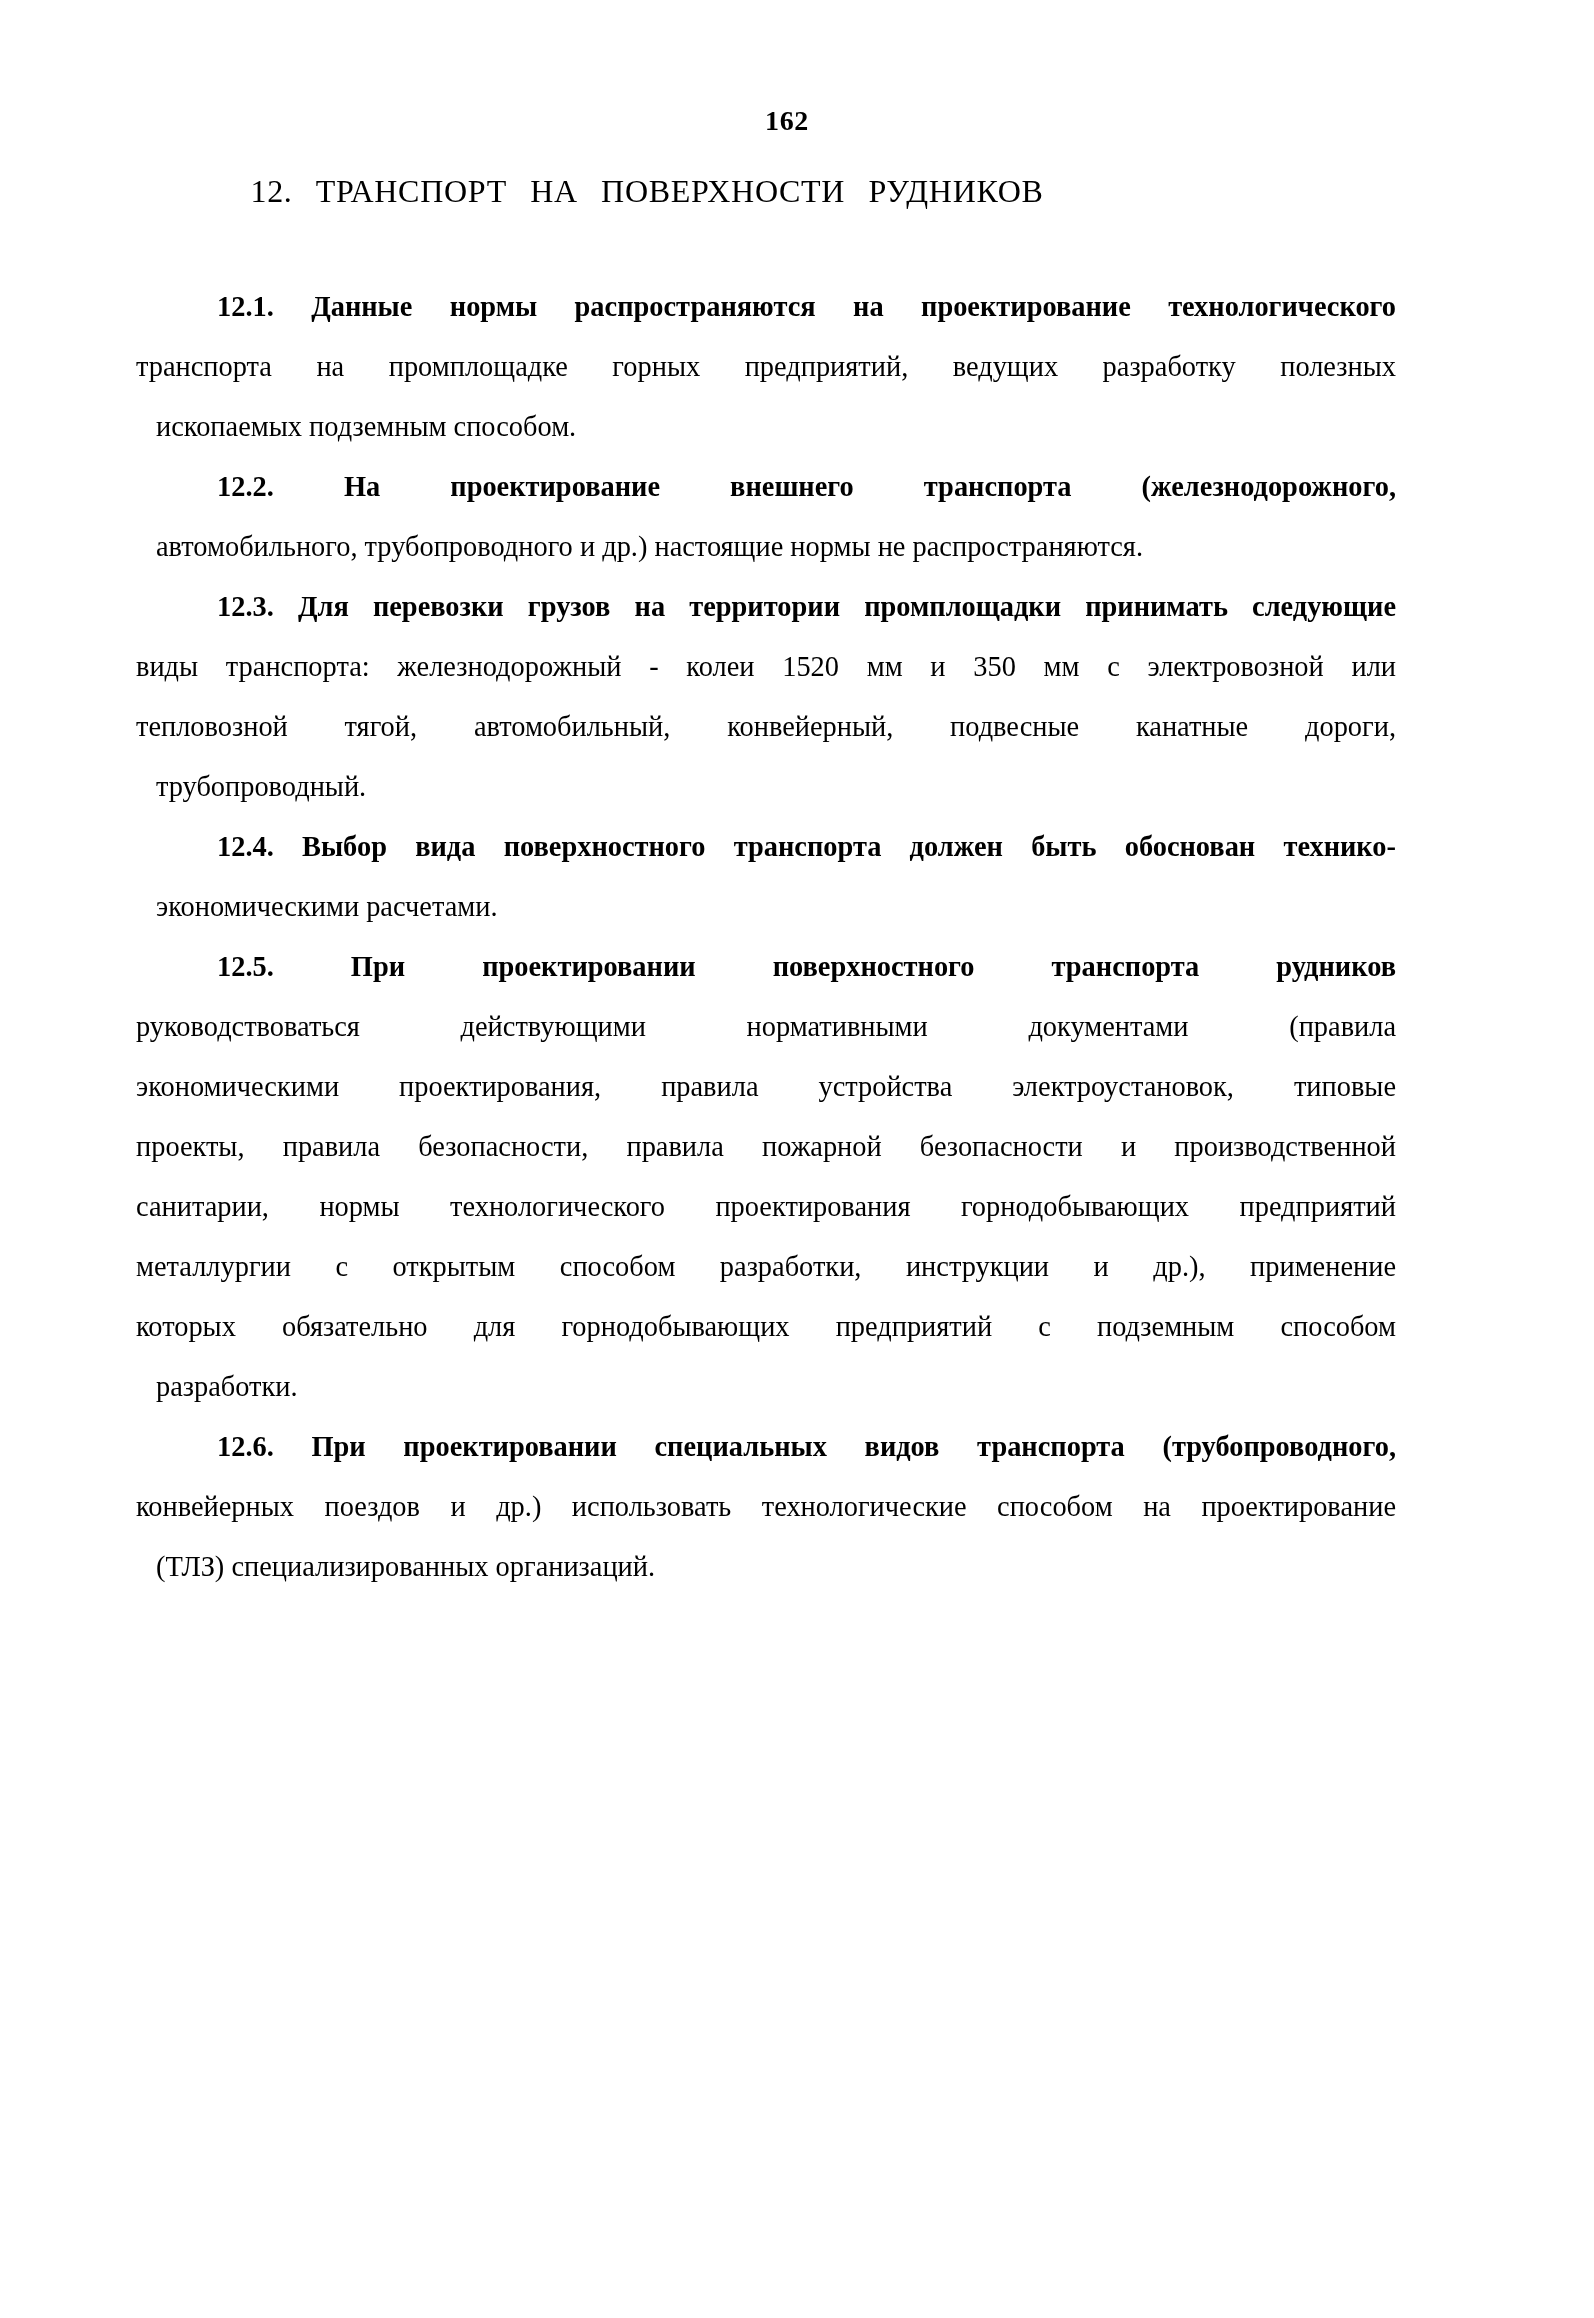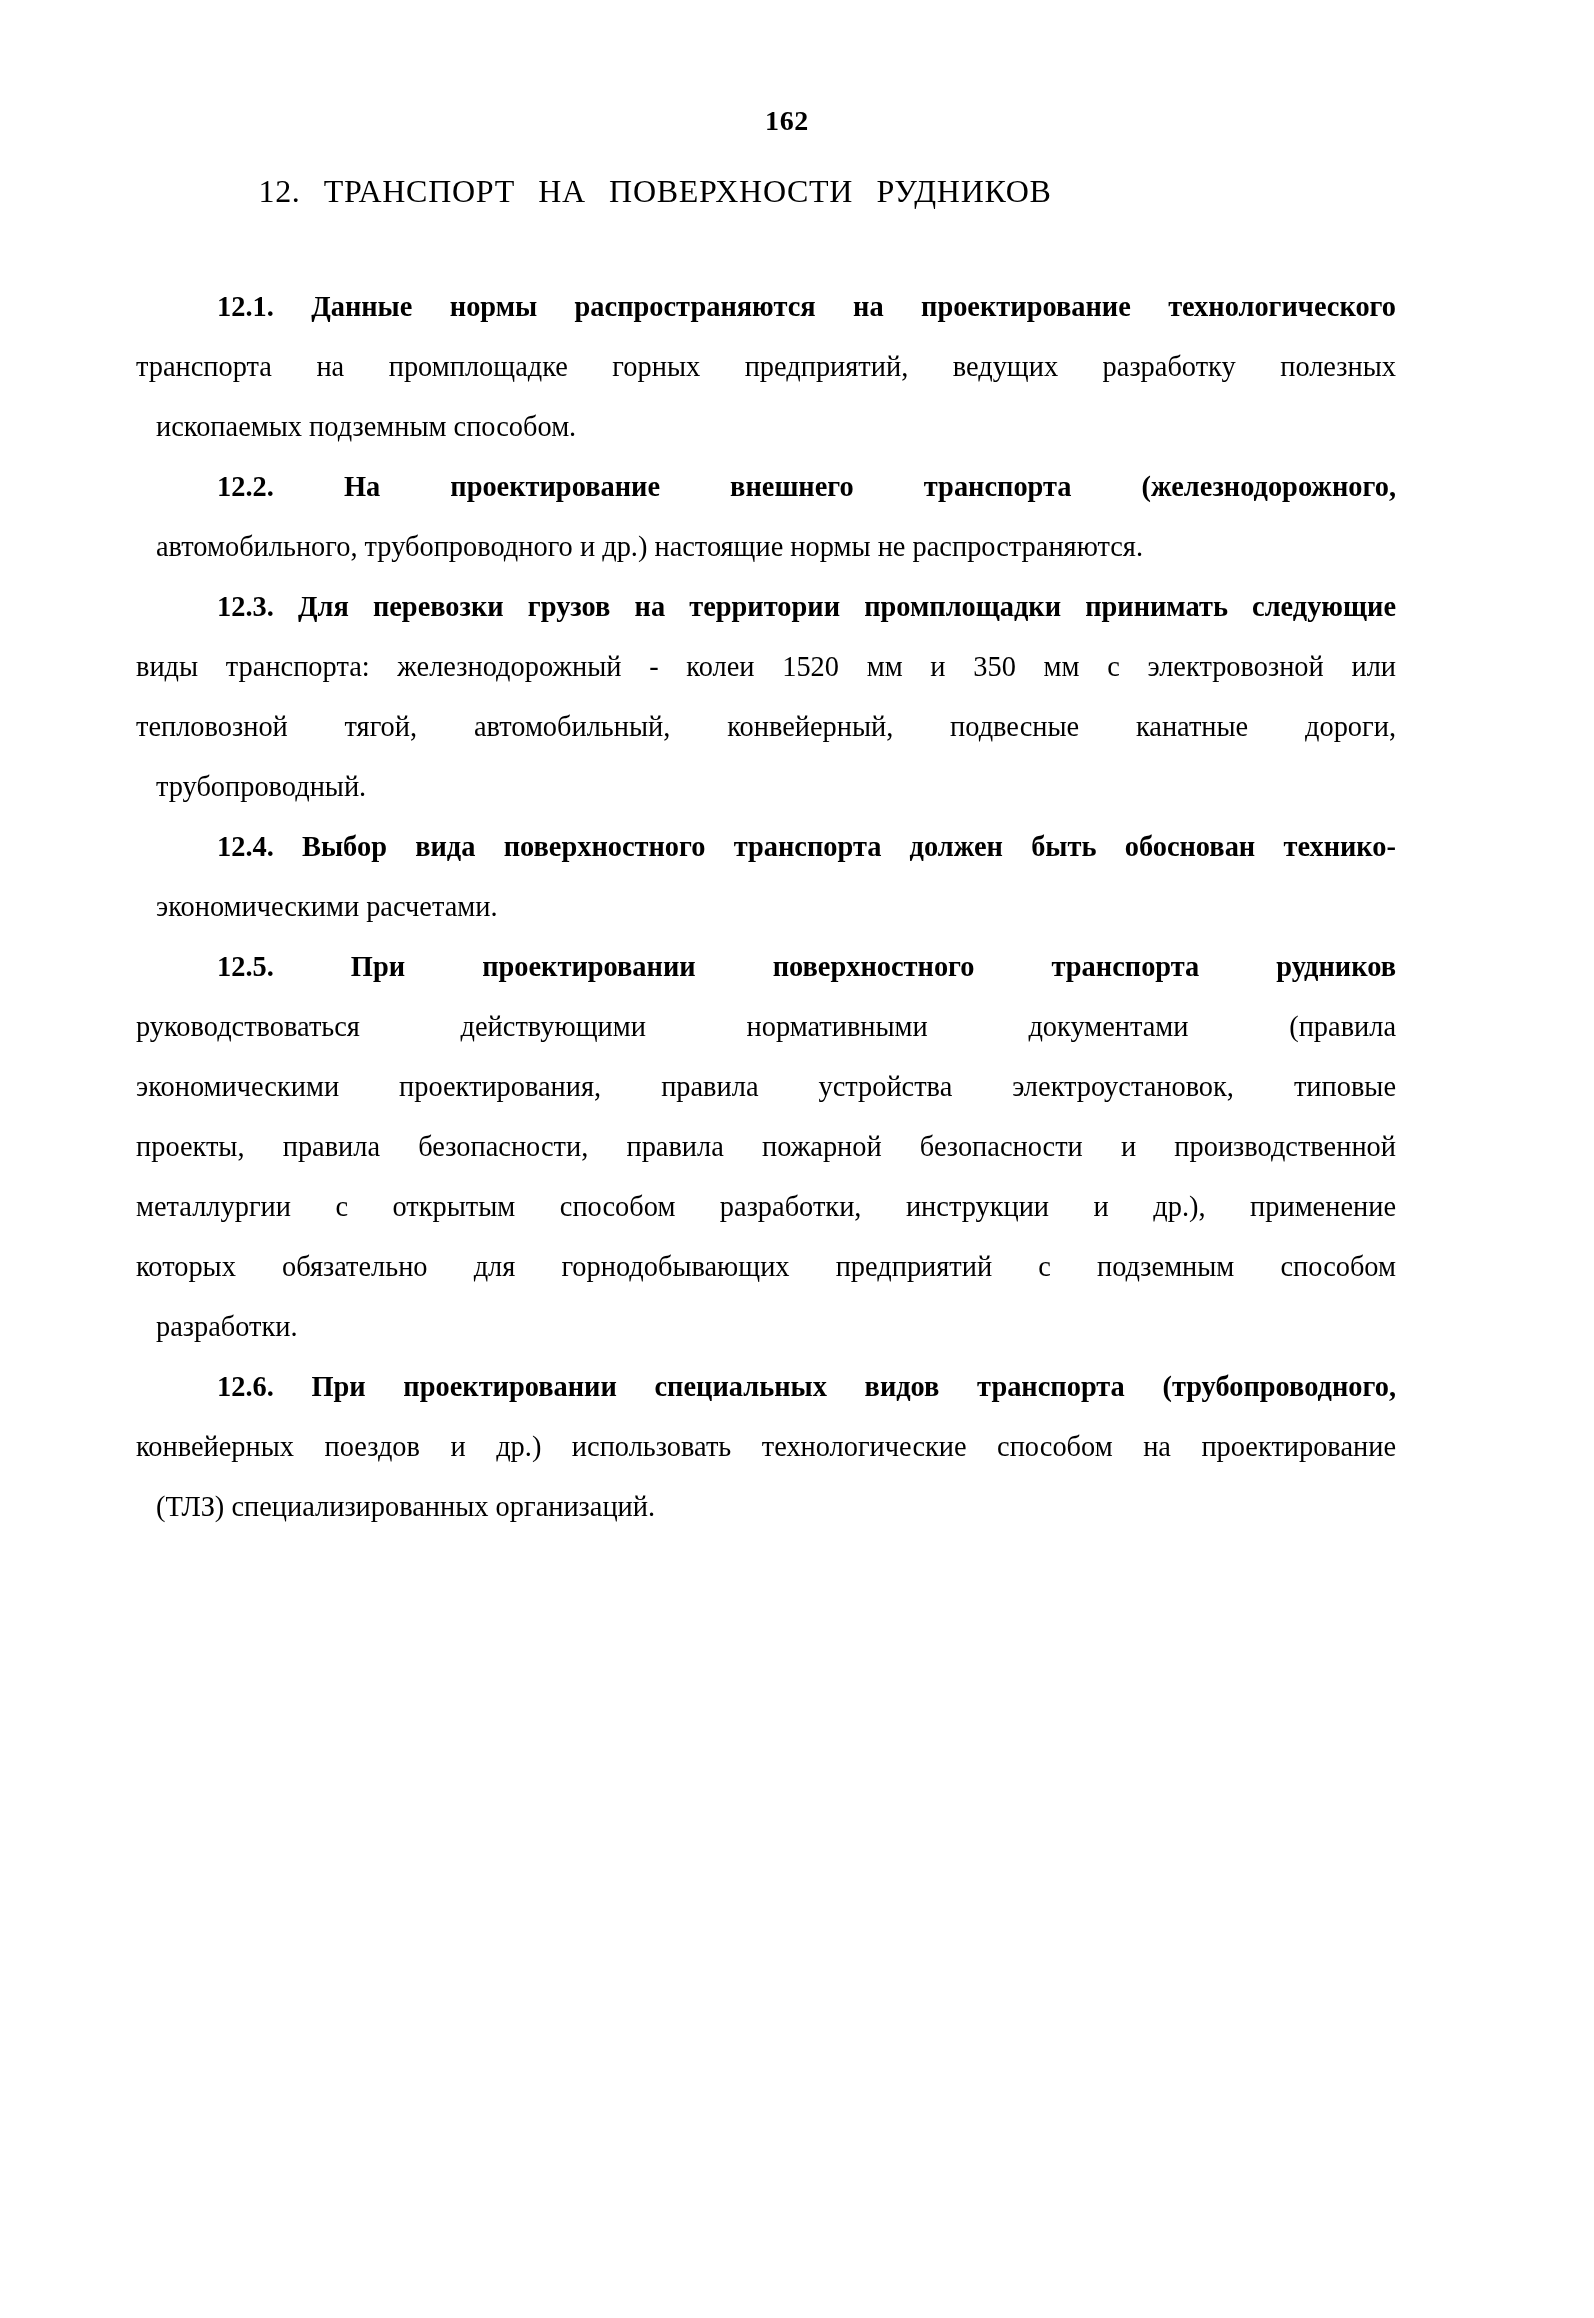--- a/index.html
+++ b/index.html
@@ -23,21 +23,21 @@
     left: 0;
     width: 1574px;
     text-align: center;
     font-size: 28px;
     font-weight: bold;
     letter-spacing: 0.7px;
   }
   .heading {
     position: absolute;
     top: 173px;
-    left: 8px;
+    left: 0;
     width: 1294px;
     margin: 0;
     text-align: center;
     font-size: 32px;
     font-weight: normal;
     letter-spacing: 0.7px;
     word-spacing: 14.6px;
   }
   .body-text {
     position: absolute;
@@ -98,20 +98,21 @@
     <div class="para">
       <div class="line first">12.4. Выбор вида поверхностного транспорта должен быть обоснован технико-</div>
       <div class="line end">экономическими расчетами.</div>
     </div>
 
     <div class="para">
       <div class="line first">12.5. При проектировании поверхностного транспорта рудников</div>
       <div class="line">руководствоваться действующими нормативными документами (правила</div>
       <div class="line">экономическими проектирования, правила устройства электроустановок, типовые</div>
       <div class="line">проекты, правила безопасности, правила пожарной безопасности и производственной</div>
+      <div class="line">санитарии, нормы технологического проектирования горнодобывающих предприятий</div>
       <div class="line">металлургии с открытым способом разработки, инструкции и др.), применение</div>
       <div class="line">которых обязательно для горнодобывающих предприятий с подземным способом</div>
       <div class="line end">разработки.</div>
     </div>
 
     <div class="para">
       <div class="line first">12.6. При проектировании специальных видов транспорта (трубопроводного,</div>
       <div class="line">конвейерных поездов и др.) использовать технологические способом на проектирование</div>
       <div class="line end">(ТЛЗ) специализированных организаций.</div>
     </div>

